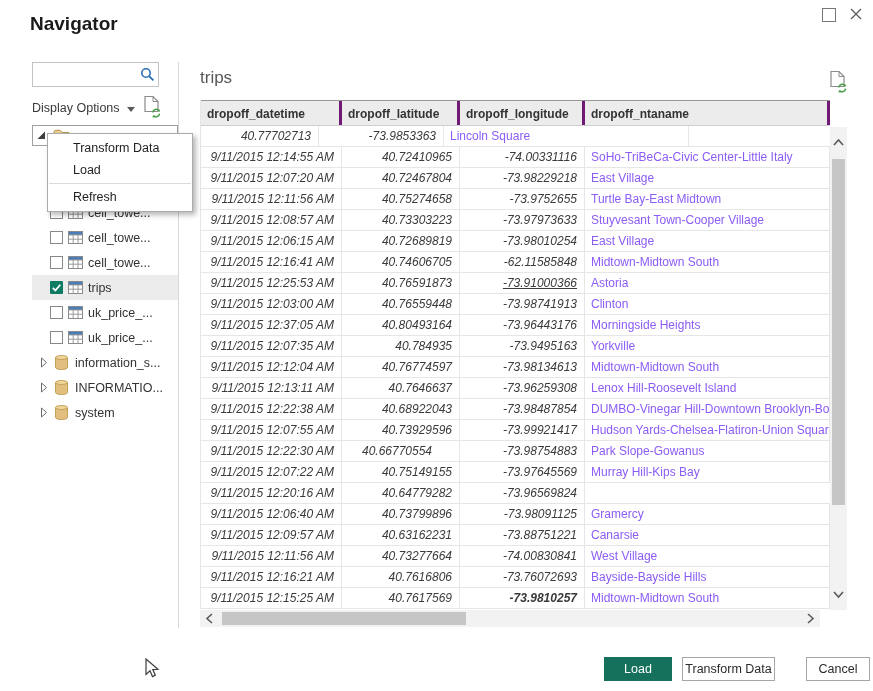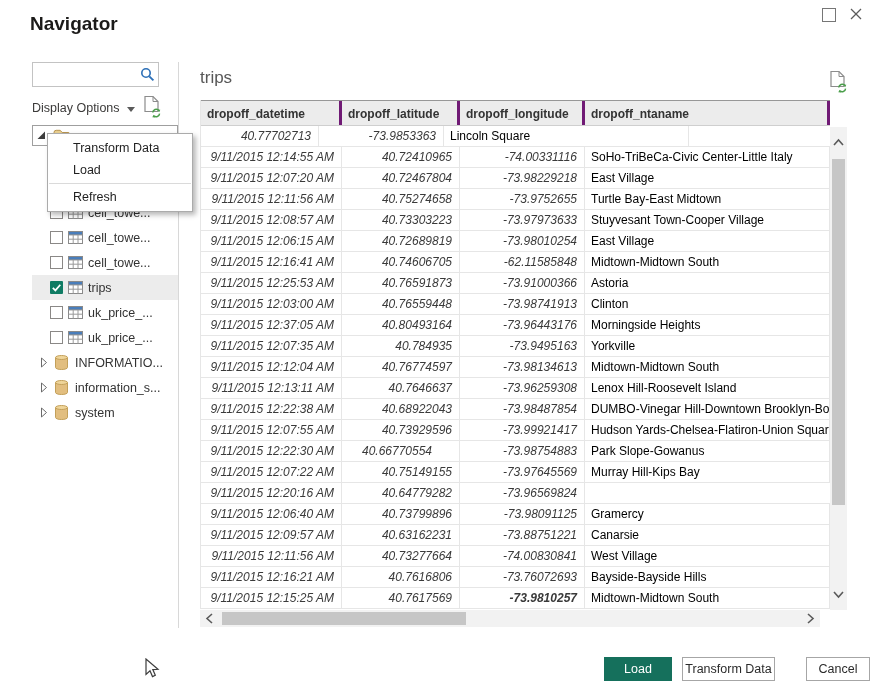--- a/index.html
+++ b/index.html
@@ -50,21 +50,21 @@
 
   .tbl{position:absolute;left:200px;top:100px;width:629px;border-left:1px solid #e6e6e6;box-sizing:content-box;}
   .thead{display:flex;height:26px;background:#ececec;border-top:1px solid #979797;
          border-bottom:1px solid #cfcfcf;box-sizing:border-box;}
   .th{box-sizing:border-box;font-size:12px;font-weight:700;color:#333;padding:6px 6px 0 6px;
       border-right:3px solid #701a75;white-space:nowrap;overflow:hidden;}
   .tr{display:flex;height:21px;border-bottom:1px solid #e6e6e6;box-sizing:border-box;background:#fff;}
   .td{box-sizing:border-box;font-size:12px;line-height:20px;border-right:1px solid #e6e6e6;
       white-space:nowrap;overflow:hidden;}
   .td.num{font-style:italic;text-align:right;padding-right:7px;color:#3a3a3a;}
-  .td.name{padding-left:6px;color:#000000;}
+  .td.name{padding-left:6px;color:#8b5cf6;}
 
   
   .vscroll{position:absolute;left:830px;top:127px;width:17px;height:483px;background:#f2f2f2;}
   .vthumb{position:absolute;left:2px;top:32px;width:13px;height:346px;background:#c6c6c6;}
   .vup{position:absolute;left:1px;top:6px;}
   .vdown{position:absolute;left:1px;bottom:6px;}
   .hscroll{position:absolute;left:200px;top:610px;width:620px;height:17px;background:#f2f2f2;}
   .hthumb{position:absolute;left:22px;top:2px;width:244px;height:13px;background:#c6c6c6;}
   .hleft{position:absolute;left:4px;top:1px;}
   .hright{position:absolute;right:4px;top:1px;}
@@ -220,35 +220,35 @@
           <svg width="8" height="11">
             <polygon points="1.5,1 6.5,5.5 1.5,10" fill="#fff" stroke="#6b6b6b"></polygon>
           </svg>
         </span>
         <span class="ticon">
           <svg width="13" height="15">
             <path d="M0.5 2.5 v10 a6 2 0 0 0 12 0 v-10" fill="#E2BE7F" stroke="#C3A05A"></path>
             <ellipse cx="6.5" cy="2.5" rx="6" ry="2" fill="#EFD59A" stroke="#C3A05A"></ellipse>
           </svg>
         </span>
-        <span class="tlabel">INFORMATIO...</span>
+        <span class="tlabel">information_s...</span>
       </div>
       <div class="tree-row db">
         <span class="ticon">
           <svg width="8" height="11">
             <polygon points="1.5,1 6.5,5.5 1.5,10" fill="#fff" stroke="#6b6b6b"></polygon>
           </svg>
         </span>
         <span class="ticon">
           <svg width="13" height="15">
             <path d="M0.5 2.5 v10 a6 2 0 0 0 12 0 v-10" fill="#E2BE7F" stroke="#C3A05A"></path>
             <ellipse cx="6.5" cy="2.5" rx="6" ry="2" fill="#EFD59A" stroke="#C3A05A"></ellipse>
           </svg>
         </span>
-        <span class="tlabel">information_s...</span>
+        <span class="tlabel">INFORMATIO...</span>
       </div>
       <div class="tree-row db">
         <span class="ticon">
           <svg width="8" height="11">
             <polygon points="1.5,1 6.5,5.5 1.5,10" fill="#fff" stroke="#6b6b6b"></polygon>
           </svg>
         </span>
         <span class="ticon">
           <svg width="13" height="15">
             <path d="M0.5 2.5 v10 a6 2 0 0 0 12 0 v-10" fill="#E2BE7F" stroke="#C3A05A"></path>
@@ -324,21 +324,21 @@
         </div>
         <div class="tr">
           <div class="td num" style="width: 141px;">9/11/2015 12:16:41 AM</div>
           <div class="td num" style="width: 118px;">40.74606705</div>
           <div class="td num" style="width: 125px;">-62.11585848</div>
           <div class="td name" style="width: 245px;">Midtown-Midtown South</div>
         </div>
         <div class="tr">
           <div class="td num" style="width: 141px;">9/11/2015 12:25:53 AM</div>
           <div class="td num" style="width: 118px;">40.76591873</div>
-          <div class="td num" style="width: 125px;">-73.91000366</div>
+          <div class="td num" style="width: 125px; text-decoration: underline;">-73.91000366</div>
           <div class="td name" style="width: 245px;">Astoria</div>
         </div>
         <div class="tr">
           <div class="td num" style="width: 141px;">9/11/2015 12:03:00 AM</div>
           <div class="td num" style="width: 118px;">40.76559448</div>
           <div class="td num" style="width: 125px;">-73.98741913</div>
           <div class="td name" style="width: 245px;">Clinton</div>
         </div>
         <div class="tr">
           <div class="td num" style="width: 141px;">9/11/2015 12:37:05 AM</div>

